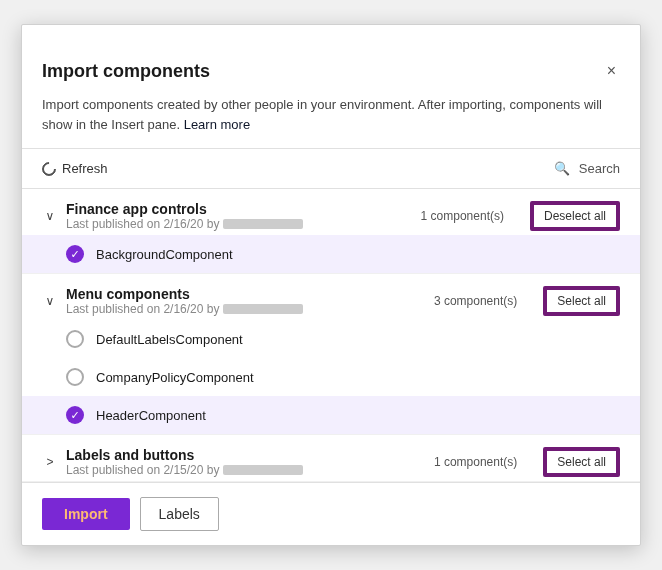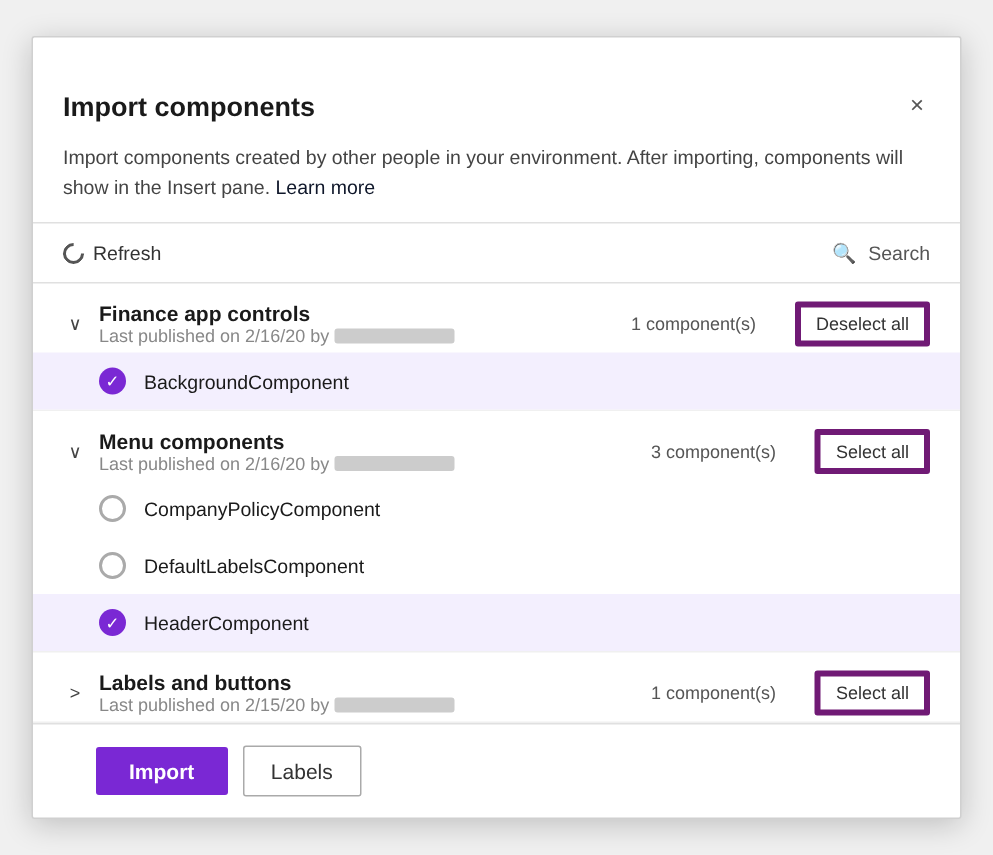--- a/index.html
+++ b/index.html
@@ -204,28 +204,27 @@
     }
     .modal-footer {
       display: flex;
       align-items: center;
       padding: 14px 20px;
       gap: 10px;
       border-top: 1px solid #e0e0e0;
     }
     .import-btn {
       background: #7a28d4;
-      color: #ffffff;
+      color: #fdba74;
       border: none;
       padding: 8px 22px;
       font-size: 14px;
       cursor: pointer;
       border-radius: 2px;
       font-weight: 600;
-      margin-left: 22px;
     }
     .close-footer-btn {
       background: #fff;
       color: #333;
       border: 1px solid #aaa;
       padding: 8px 18px;
       font-size: 14px;
       cursor: pointer;
       border-radius: 2px;
     }
@@ -282,25 +281,25 @@
               <div class="section-title">Menu components</div>
               <div class="section-subtitle">Last published on 2/16/20 by <span class="blurred-text"></span></div>
             </div>
             <div class="section-actions">
               <span class="component-count">3 component(s)</span>
               <button class="action-btn">Select all</button>
             </div>
           </div>
           <div class="component-item">
             <div class="radio-circle"></div>
-            <span class="component-name">CompanyPolicyComponent</span>
+            <span class="component-name">DefaultLabelsComponent</span>
           </div>
           <div class="component-item">
             <div class="radio-circle"></div>
-            <span class="component-name">DefaultLabelsComponent</span>
+            <span class="component-name">CompanyPolicyComponent</span>
           </div>
           <div class="component-item selected">
             <div class="checkbox-checked">✓</div>
             <span class="component-name">HeaderComponent</span>
           </div>
         </div>
         <div class="section">
           <div class="section-header">
             <span class="chevron">&gt;</span>
             <div class="section-info">

